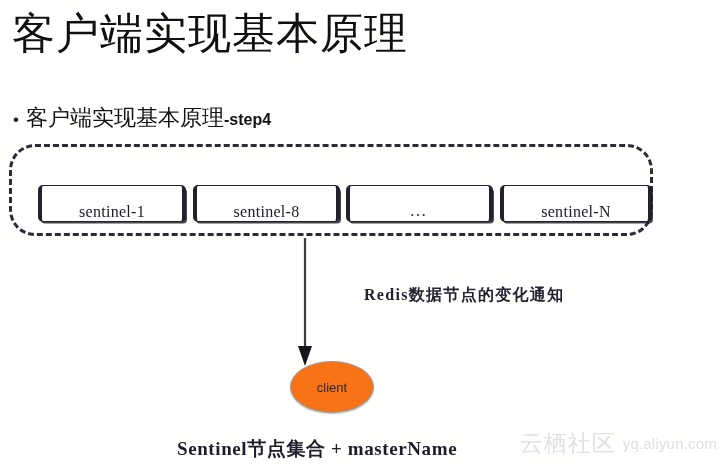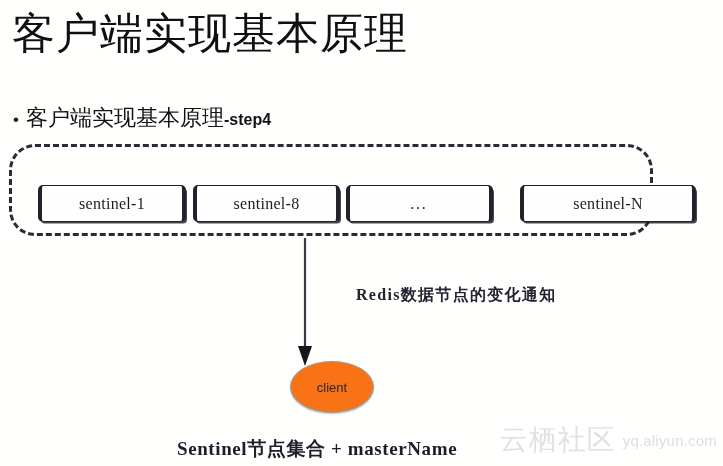--- a/index.html
+++ b/index.html
@@ -88,53 +88,53 @@
     top: 38px;
     height: 37px;
     box-sizing: border-box;
     background: #fefefe;
     border: 1.6px solid #22222c;
     border-left-width: 4px;
     border-right-width: 4px;
     border-radius: 5px;
     box-shadow: 2px 2.5px 0 -1px rgba(25,25,35,0.80);
     display: flex;
-    align-items: center;
+    align-items: flex-end;
     justify-content: center;
   }
   .sentinel-box .box-label {
     font-family: "Liberation Serif", "DejaVu Serif", serif;
     font-size: 16px;
     color: #1b1b26;
     letter-spacing: 0.3px;
   }
   .sentinel-box.ellipsis-box .box-label {
     font-size: 17px;
     letter-spacing: 3px;
     color: #33333e;
   }
 
   #sentinel-box-1 { left: 26px;  width: 148px; }
   #sentinel-box-2 { left: 181px; width: 147px; }
   #sentinel-box-3 { left: 334px; width: 147px; }
-  #sentinel-box-4 { left: 508px; width: 176px; }
+  #sentinel-box-4 { left: 488px; width: 152px; }
 
   
   #notify-arrow {
     position: absolute;
     left: 290px;
     top: 108px;
     width: 30px;
     height: 132px;
   }
 
   
   #notify-label {
     position: absolute;
-    left: 356px;
+    left: 364px;
     top: 155px;
     font-family: "Liberation Serif", "DejaVu Serif", serif;
     font-weight: bold;
     font-size: 16px;
     letter-spacing: 1.3px;
     color: #232331;
     white-space: nowrap;
   }
 
   
@@ -177,21 +177,21 @@
     right: 6px;
     bottom: 7px;
     display: flex;
     align-items: center;
     gap: 7px;
     white-space: nowrap;
     pointer-events: none;
   }
   #watermark-brand {
     font-family: "Liberation Sans", sans-serif;
-    font-size: 28px;
+    font-size: 23px;
     color: #dfe1e6;
     letter-spacing: 1px;
   }
   #watermark-url {
     font-family: "Liberation Sans", sans-serif;
     font-size: 15px;
     color: #dcdee3;
     letter-spacing: 0.2px;
   }
 </style>

